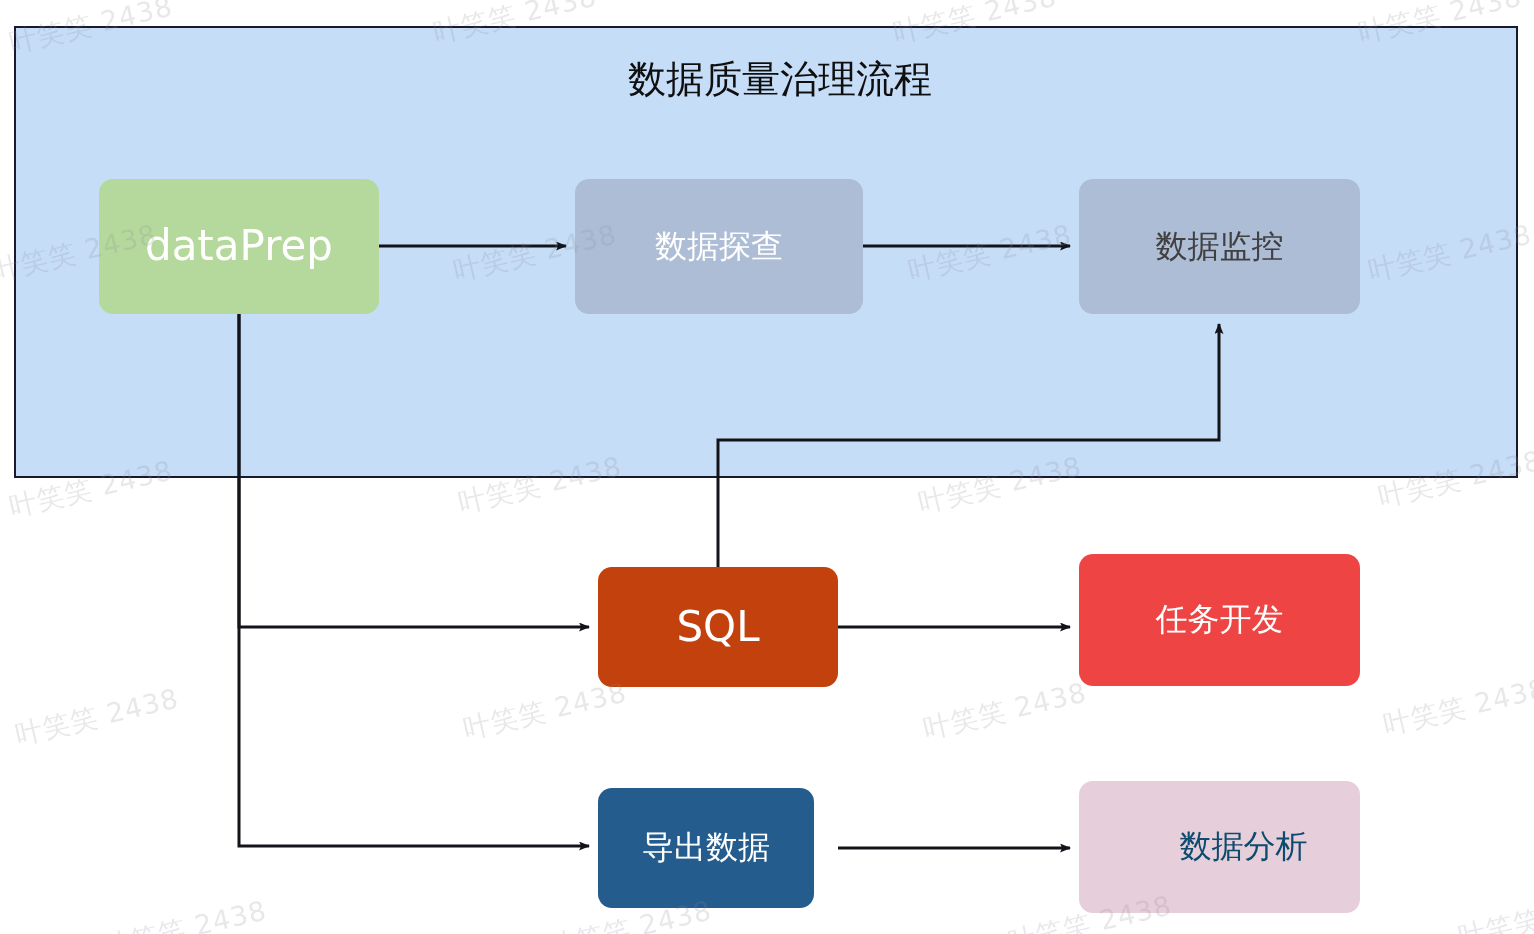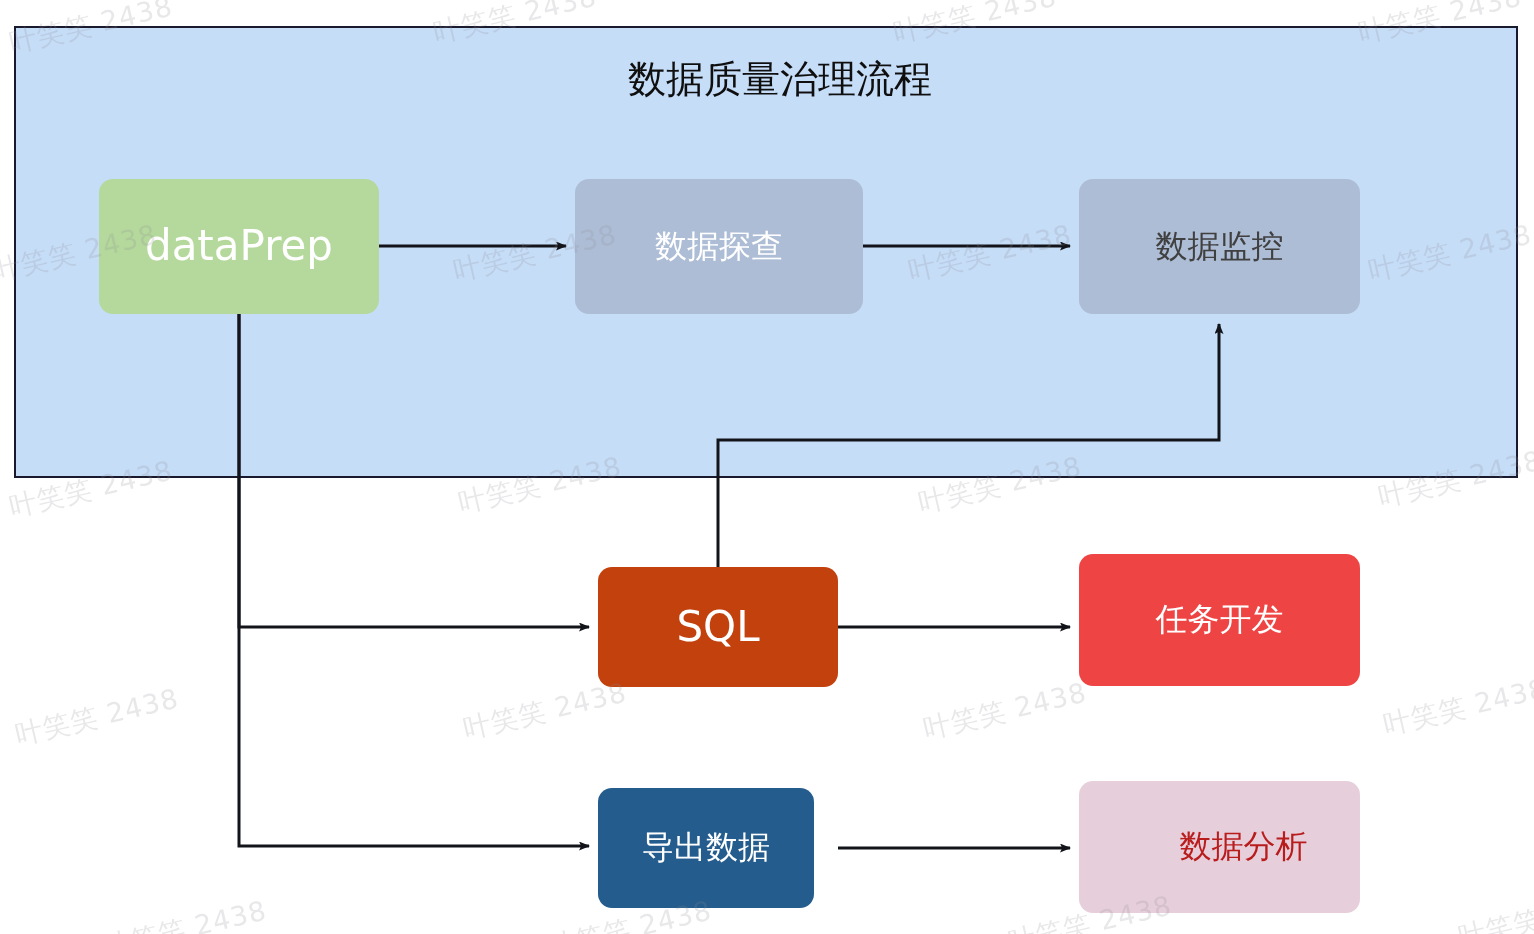--- a/index.html
+++ b/index.html
@@ -102,21 +102,21 @@
       </div>
       <div class="node latin" style="left: 598px; top: 567px; width: 240px; height: 120px; background: #c2410c; color: rgb(255, 255, 255);">
         <span>SQL</span>
       </div>
       <div class="node cjk" style="left: 1079px; top: 554px; width: 281px; height: 132px; background: #ef4444; color: rgb(255, 255, 255);">
         <span>任务开发</span>
       </div>
       <div class="node cjk" style="left: 598px; top: 788px; width: 216px; height: 120px; background: rgb(36, 92, 141); color: rgb(255, 255, 255);">
         <span>导出数据</span>
       </div>
-      <div class="node cjk" style="left: 1079px; top: 781px; width: 281px; height: 132px; background: rgb(230, 207, 218); color: #b91c1c; padding-left: 48px;">
+      <div class="node cjk" style="left: 1079px; top: 781px; width: 281px; height: 132px; background: rgb(230, 207, 218); color: #0c4a6e; padding-left: 48px;">
         <span>数据分析</span>
       </div>
     </div>
 
   <div id="watermarks">
       <div class="wm" style="left: 6px; top: 26px;">叶笑笑 2438</div>
       <div class="wm" style="left: 430px; top: 16px;">叶笑笑 2438</div>
       <div class="wm" style="left: 890px; top: 16px;">叶笑笑 2438</div>
       <div class="wm" style="left: 1355px; top: 16px;">叶笑笑 2438</div>
       <div class="wm" style="left: -10px; top: 254px;">叶笑笑 2438</div>

